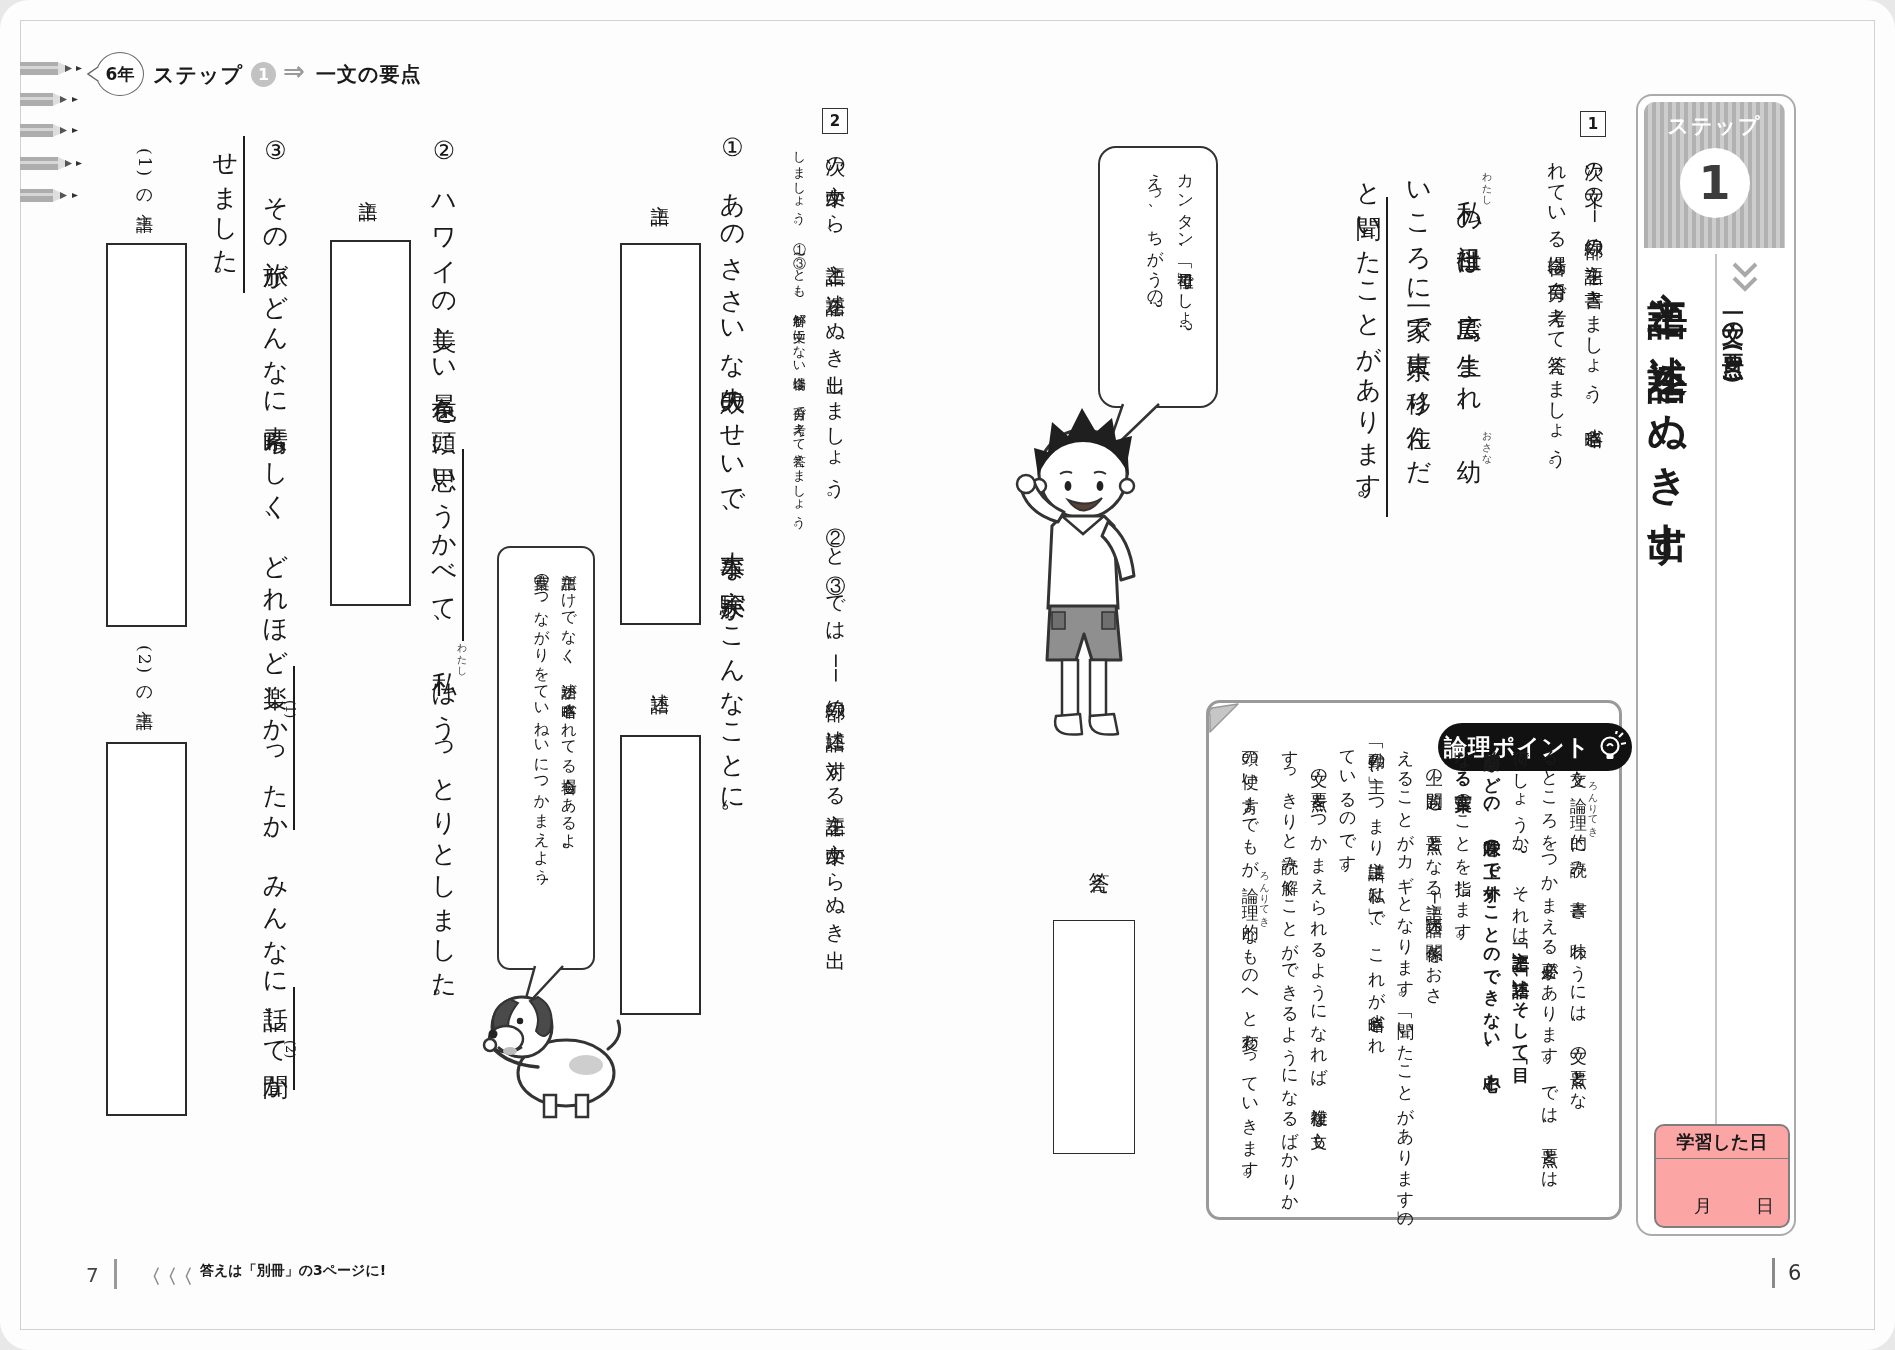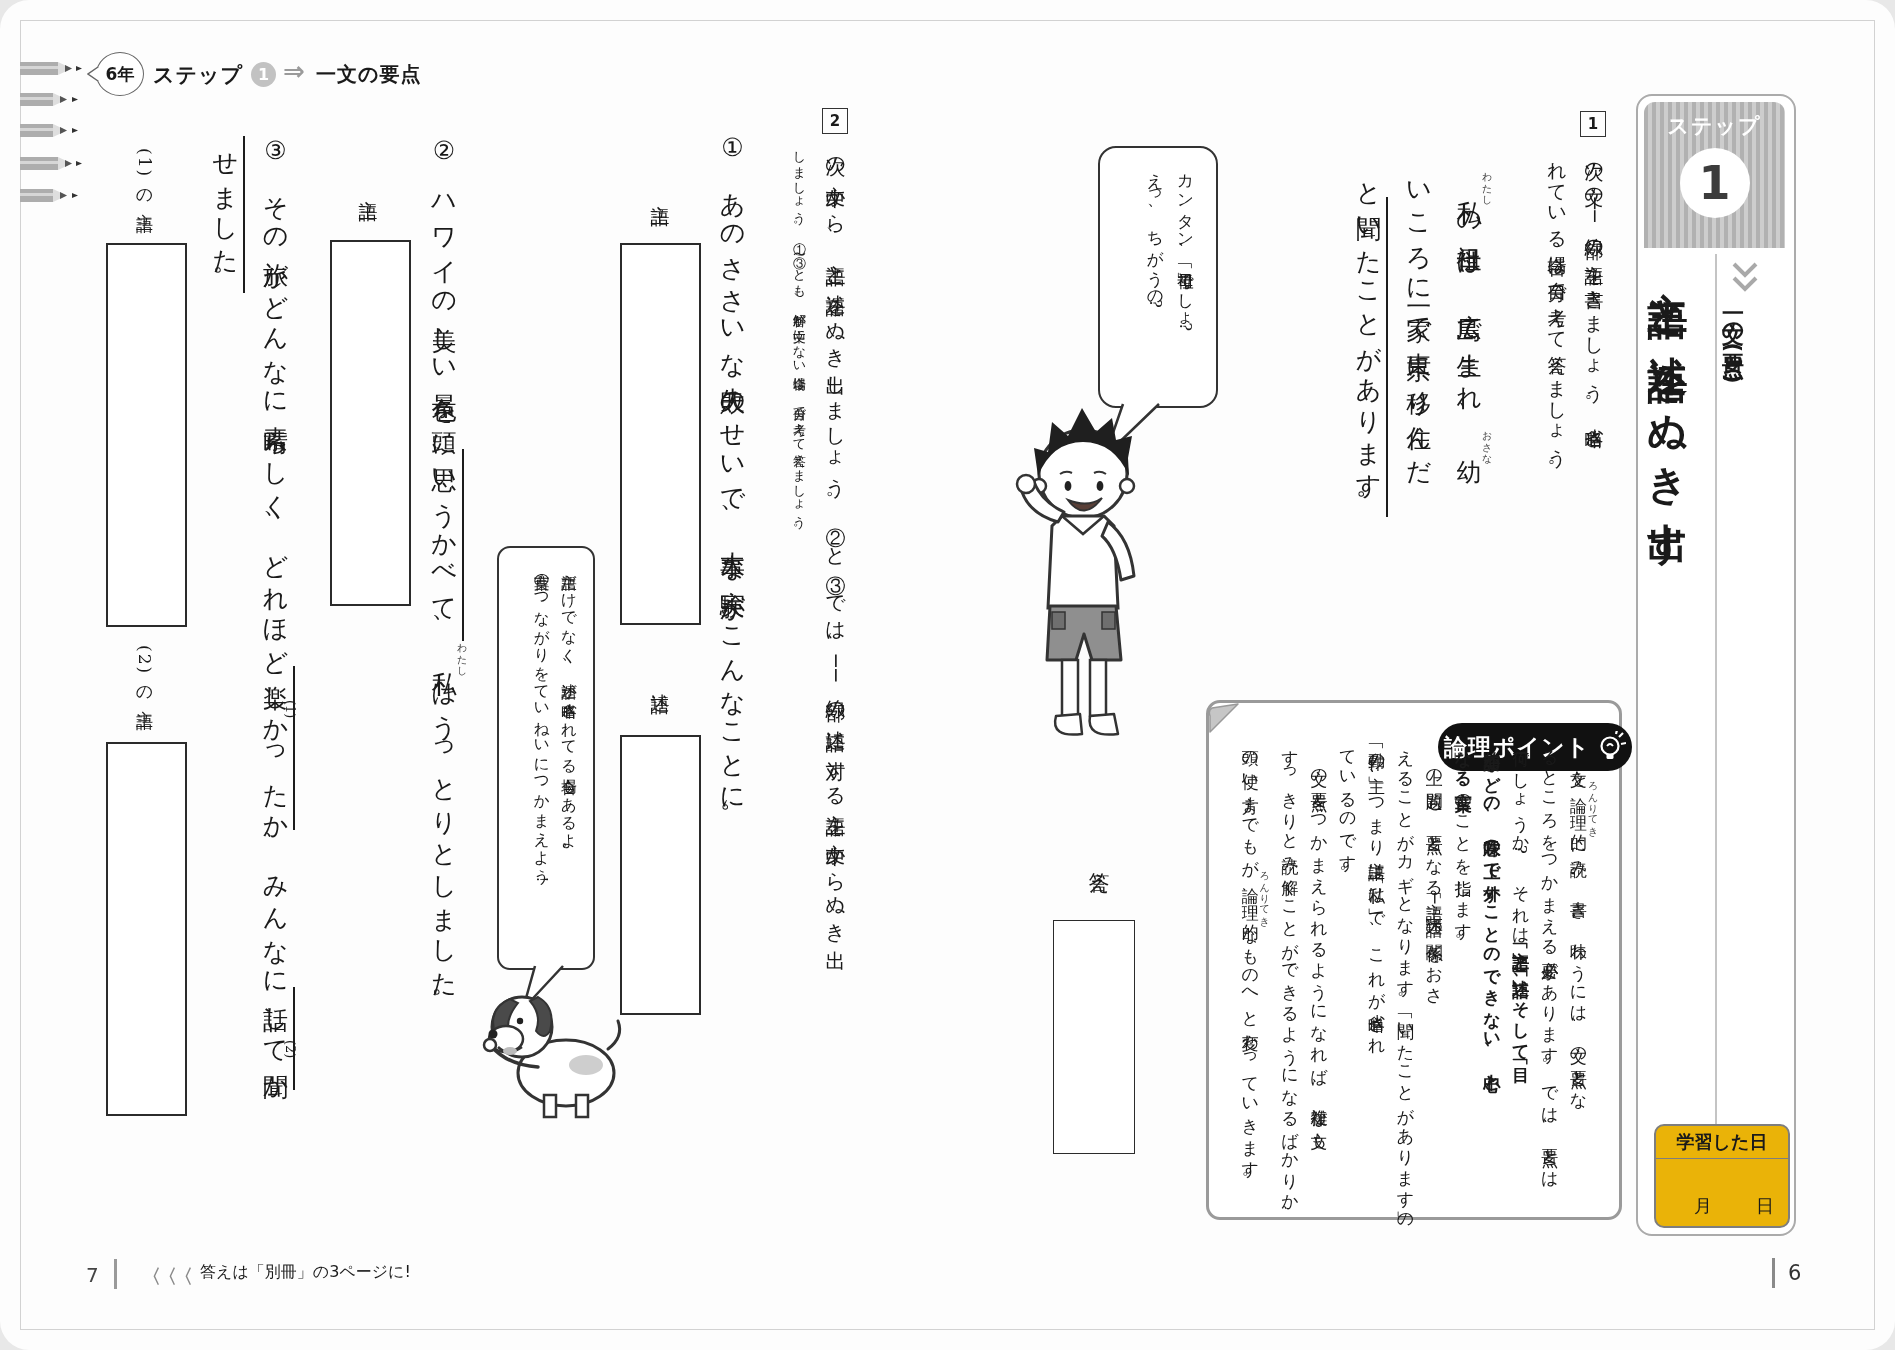--- a/index.html
+++ b/index.html
@@ -36,32 +36,32 @@
            background:repeating-linear-gradient(90deg,#b1b1b1 0 4px,#cdcdcd 4px 8px);}
   #stripes .steplbl{position:absolute;top:10px;width:100%;text-align:center;color:#fff;
                     font-weight:bold;font-size:21px;letter-spacing:2px;}
   #stripes .stepcirc{position:absolute;left:50%;top:46px;transform:translateX(-50%);
                      width:70px;height:70px;border-radius:50%;background:#fff;display:flex;
                      align-items:center;justify-content:center;font-size:46px;font-weight:bold;color:#3c3c3c;}
   #tb-divider{position:absolute;left:77px;top:158px;width:1.5px;height:960px;background:#c4c4c4;}
   #bigtitle{position:absolute;left:10px;top:164px;font-size:40px;font-weight:bold;letter-spacing:6px;}
   #subtitle{position:absolute;left:84px;top:206px;font-size:22px;font-weight:600;letter-spacing:3px;}
   #studybox{position:absolute;left:1654px;top:1124px;width:132px;height:100px;border:2px solid #7e7e7e;
-            border-radius:10px;background:#eab308;}
+            border-radius:10px;background:#fca5a5;}
   #studybox .lbl{height:32px;border-bottom:1.5px solid #7e7e7e;display:flex;align-items:center;
                  justify-content:center;font-weight:bold;font-size:18px;}
   #studybox .md{position:absolute;bottom:8px;left:0;width:100%;display:flex;justify-content:space-between;
                 padding:0 14px 0 38px;box-sizing:border-box;font-size:18px;}
   
   #ronribox{position:absolute;left:1206px;top:700px;width:410px;height:514px;border:3px solid #9a9a9a;
             border-radius:14px;background:#fff;}
   #ronribadge{position:absolute;left:1438px;top:679px;width:194px;height:48px;background:#111;
               border-radius:26px;display:flex;align-items:center;justify-content:center;gap:6px;
               color:#fff;font-weight:bold;font-size:23px;letter-spacing:1px;margin-top:44px;}
-  .footer-note{font-weight:normal;font-size:16px;}
+  .footer-note{font-weight:bold;font-size:14px;}
   .gray{color:#8a8a8a;}
 </style>
 </head>
 <body>
 
 <div id="canvas">
   <div class="frame"></div>
 
   <svg style="position:absolute;left:20px;top:58px" width="64" height="154" viewBox="0 0 64 154">
     <g>

